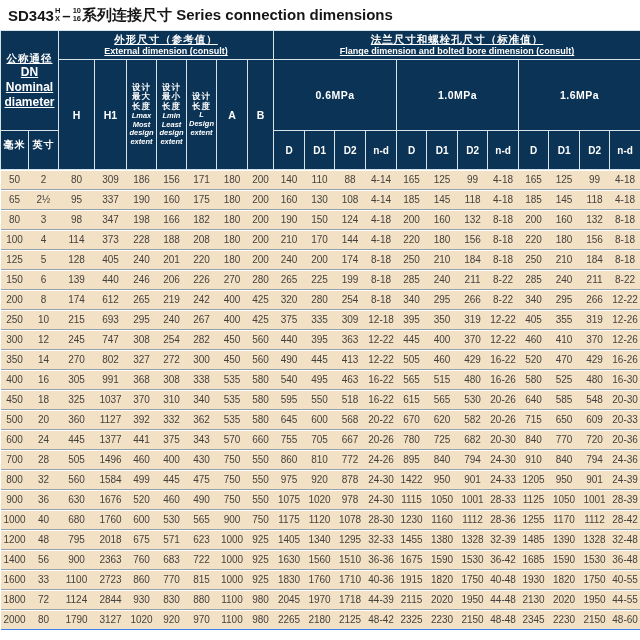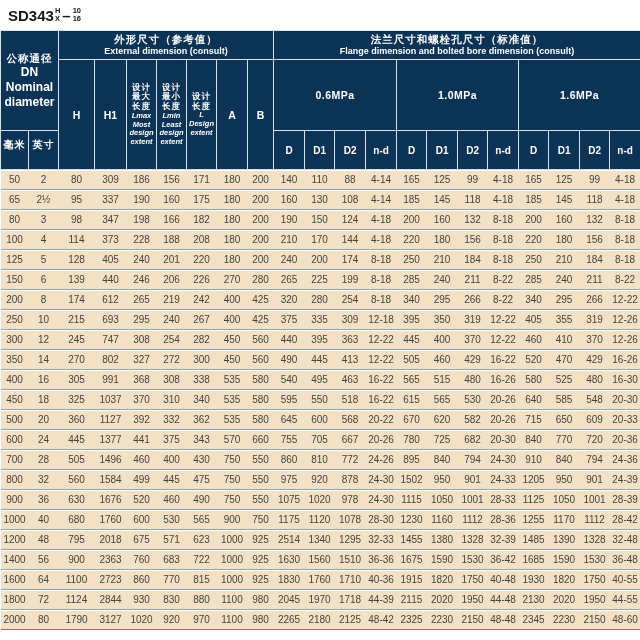--- a/index.html
+++ b/index.html
@@ -22,21 +22,21 @@
   .title .dash{margin:0 1px;}
   
   table{
     width:640px;border-collapse:collapse;table-layout:fixed;
   }
   thead th{
     background:#0b3355;color:#ffffff;font-weight:bold;
     border:1px solid #d8e2e9;vertical-align:middle;text-align:center;
     padding:1px 0;overflow:hidden;
   }
-  thead tr.r1 th{height:26px;}
+  thead tr.r1 th{height:26px;text-decoration:underline;}
   thead tr.r2 th{height:68px;}
   thead tr.r3 th{height:36px;}
   .pre{white-space:pre-line;}
   .grp .zh{display:block;font-size:10.5px;letter-spacing:1px;line-height:1.3;}
   .grp .en{display:block;font-size:9px;font-weight:bold;line-height:1.2;}
   .nominal .zh{display:block;font-size:10.5px;letter-spacing:1px;line-height:1.4;}
   .nominal .en{display:block;font-size:12px;line-height:1.25;}
   .unit .zh{display:block;font-size:10px;letter-spacing:1px;line-height:1.3;}
   .unit .en{display:block;font-size:9.5px;line-height:1.2;padding-left:42px;}
   .simplecol{font-size:10.5px;}
@@ -63,20 +63,21 @@
     <span>SD343</span>
     <span class="frac">
       <span>H</span>
       <span>X</span>
     </span>
     <span class="dash">–</span>
     <span class="frac">
       <span>10</span>
       <span>16</span>
     </span>
+    <span>系列连接尺寸 Series connection dimensions</span>
   </div>
 
   <table>
     <colgroup>
       <col style="width:28px">
         <col style="width:30px">
       <col style="width:36px">
         <col style="width:32px">
       <col style="width:30px">
         <col style="width:30px">
@@ -523,21 +524,21 @@
           <td>1584</td>
           <td>499</td>
           <td>445</td>
           <td>475</td>
           <td>750</td>
           <td>550</td>
           <td>975</td>
           <td>920</td>
           <td>878</td>
           <td>24-30</td>
-          <td>1502</td>
+          <td>1422</td>
           <td>950</td>
           <td>901</td>
           <td>24-33</td>
           <td>1205</td>
           <td>950</td>
           <td>901</td>
           <td>24-39</td>
         </tr>
         <tr>
           <td>900</td>
@@ -588,21 +589,21 @@
         <tr>
           <td>1200</td>
           <td>48</td>
           <td>795</td>
           <td>2018</td>
           <td>675</td>
           <td>571</td>
           <td>623</td>
           <td>1000</td>
           <td>925</td>
-          <td>2514</td>
+          <td>1405</td>
           <td>1340</td>
           <td>1295</td>
           <td>32-33</td>
           <td>1455</td>
           <td>1380</td>
           <td>1328</td>
           <td>32-39</td>
           <td>1485</td>
           <td>1390</td>
           <td>1328</td>
@@ -626,21 +627,21 @@
           <td>1590</td>
           <td>1530</td>
           <td>36-42</td>
           <td>1685</td>
           <td>1590</td>
           <td>1530</td>
           <td>36-48</td>
         </tr>
         <tr>
           <td>1600</td>
-          <td>64</td>
+          <td>33</td>
           <td>1100</td>
           <td>2723</td>
           <td>860</td>
           <td>770</td>
           <td>815</td>
           <td>1000</td>
           <td>925</td>
           <td>1830</td>
           <td>1760</td>
           <td>1710</td>

